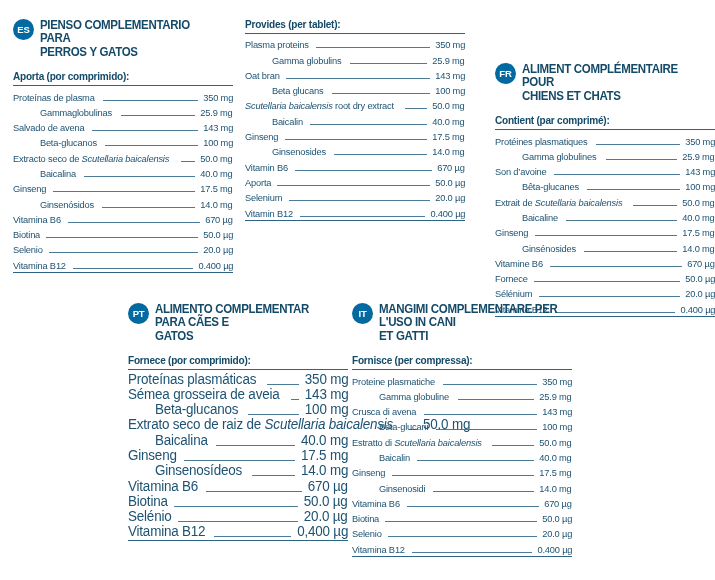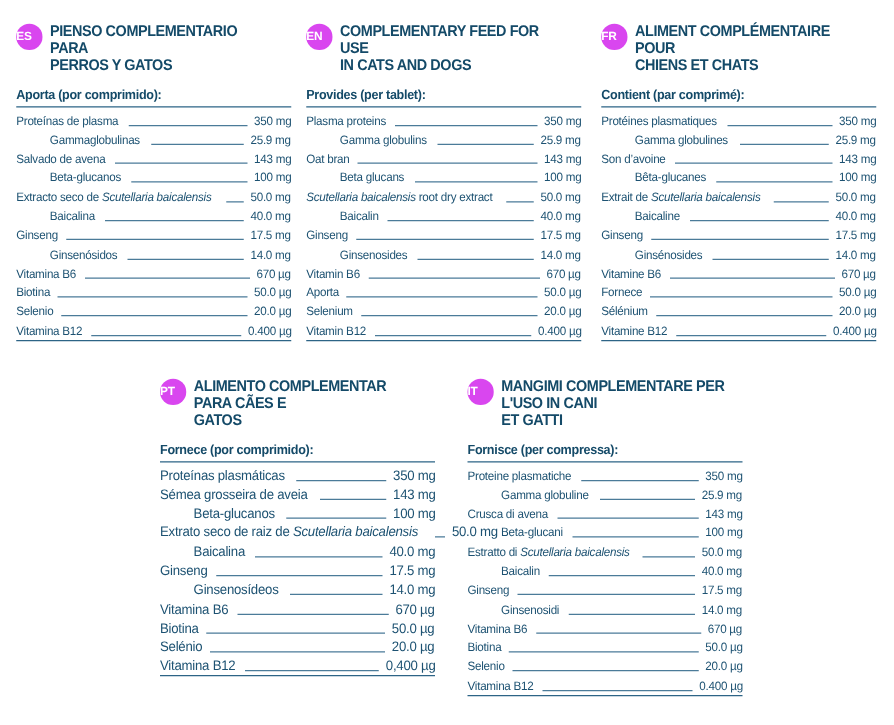--- a/index.html
+++ b/index.html
@@ -17,41 +17,42 @@
 
   .panel {
     position: absolute;
     width: 220px;
   }
   .panel-row1 { top: 18px; }
   .panel-row2 { top: 302px; }
 
   .col1 { left: 13px; }
   .col2 { left: 245px; }
-  .col3 { left: 481px; }
+  .col3 { left: 495px; margin-top: 44px; }
   .colA { left: 128px; }
-  .colB { left: 374px; }
+  .colB { left: 352px; }
 
   
   .panel-head {
     display: flex;
     align-items: flex-start;
     gap: 6px;
     margin-bottom: 11px;
   }
   .lang-badge {
     flex: 0 0 auto;
     width: 21px;
     height: 21px;
     border-radius: 50%;
-    background: #d946ef;
+    background: #0369a1;
     color: #ffffff;
     font-size: 9.5px;
     font-weight: bold;
     line-height: 21px;
+    text-align: center;
     letter-spacing: -0.2px;
     margin-top: 1px;
     font-family: "Liberation Sans", sans-serif;
   }
   .panel-title {
     font-size: 12.4px;
     font-weight: bold;
     line-height: 13.4px;
     letter-spacing: -0.35px;
     color: #144a68;
@@ -105,21 +106,21 @@
   }
   .nut-row .val {
     flex: 0 0 auto;
     text-align: right;
     transform: scaleX(0.96);
     transform-origin: right;
   }
   .nut-row em { font-style: italic; }
 
   
-  .panel.colA .nut-row { font-size: 11px; }
+  .panel.colA .nut-row { font-size: 14px; }
 </style>
 </head>
 <body>
 
 <div class="panel panel-row1 col1">
   <div class="panel-head">
     <div class="lang-badge">ES</div>
     <div class="panel-title">PIENSO COMPLEMENTARIO PARA
 PERROS Y GATOS</div>
   </div>
@@ -184,25 +185,20 @@
       <div class="nut-row">
         <span class="nm">Vitamina B12</span>
         <span class="leader"></span>
         <span class="val">0.400 µg</span>
       </div>
     </div>
   <div class="table-bottom-rule"></div>
 </div>
 
 <div class="panel panel-row1 col2">
-  <div class="panel-head">
-    <div class="lang-badge">EN</div>
-    <div class="panel-title">COMPLEMENTARY FEED FOR USE
-IN CATS AND DOGS</div>
-  </div>
   <div class="provides-label">Provides (per tablet):</div>
   <div class="table-top-rule"></div>
   <div class="nut-table">
       <div class="nut-row">
         <span class="nm">Plasma proteins</span>
         <span class="leader"></span>
         <span class="val">350 mg</span>
       </div>
       <div class="nut-row indent">
         <span class="nm">Gamma globulins</span>

